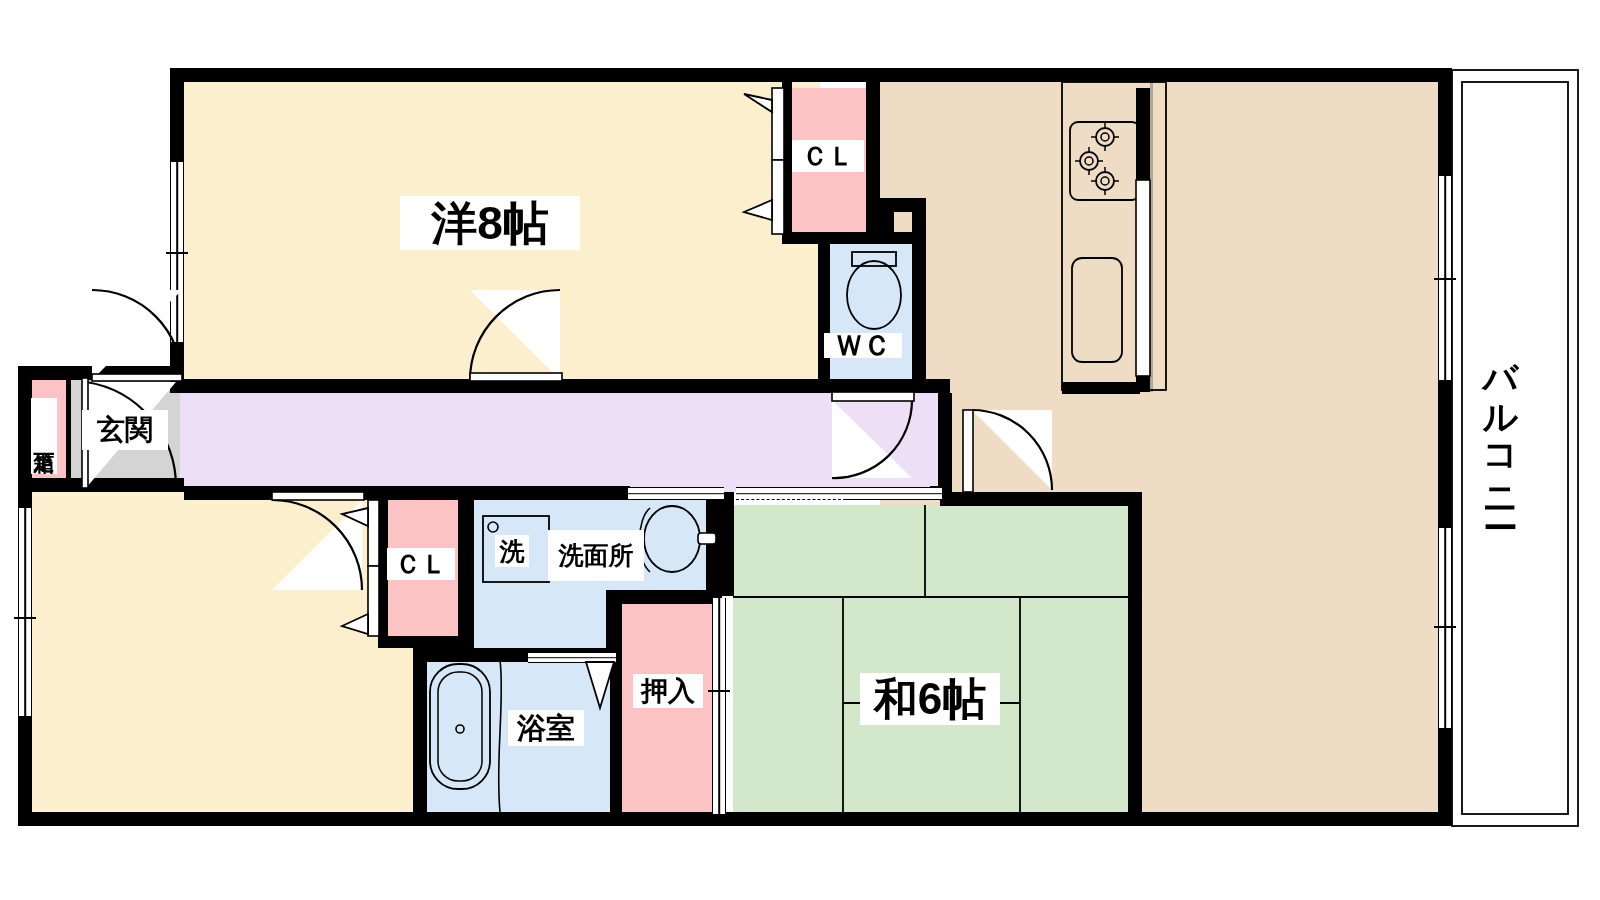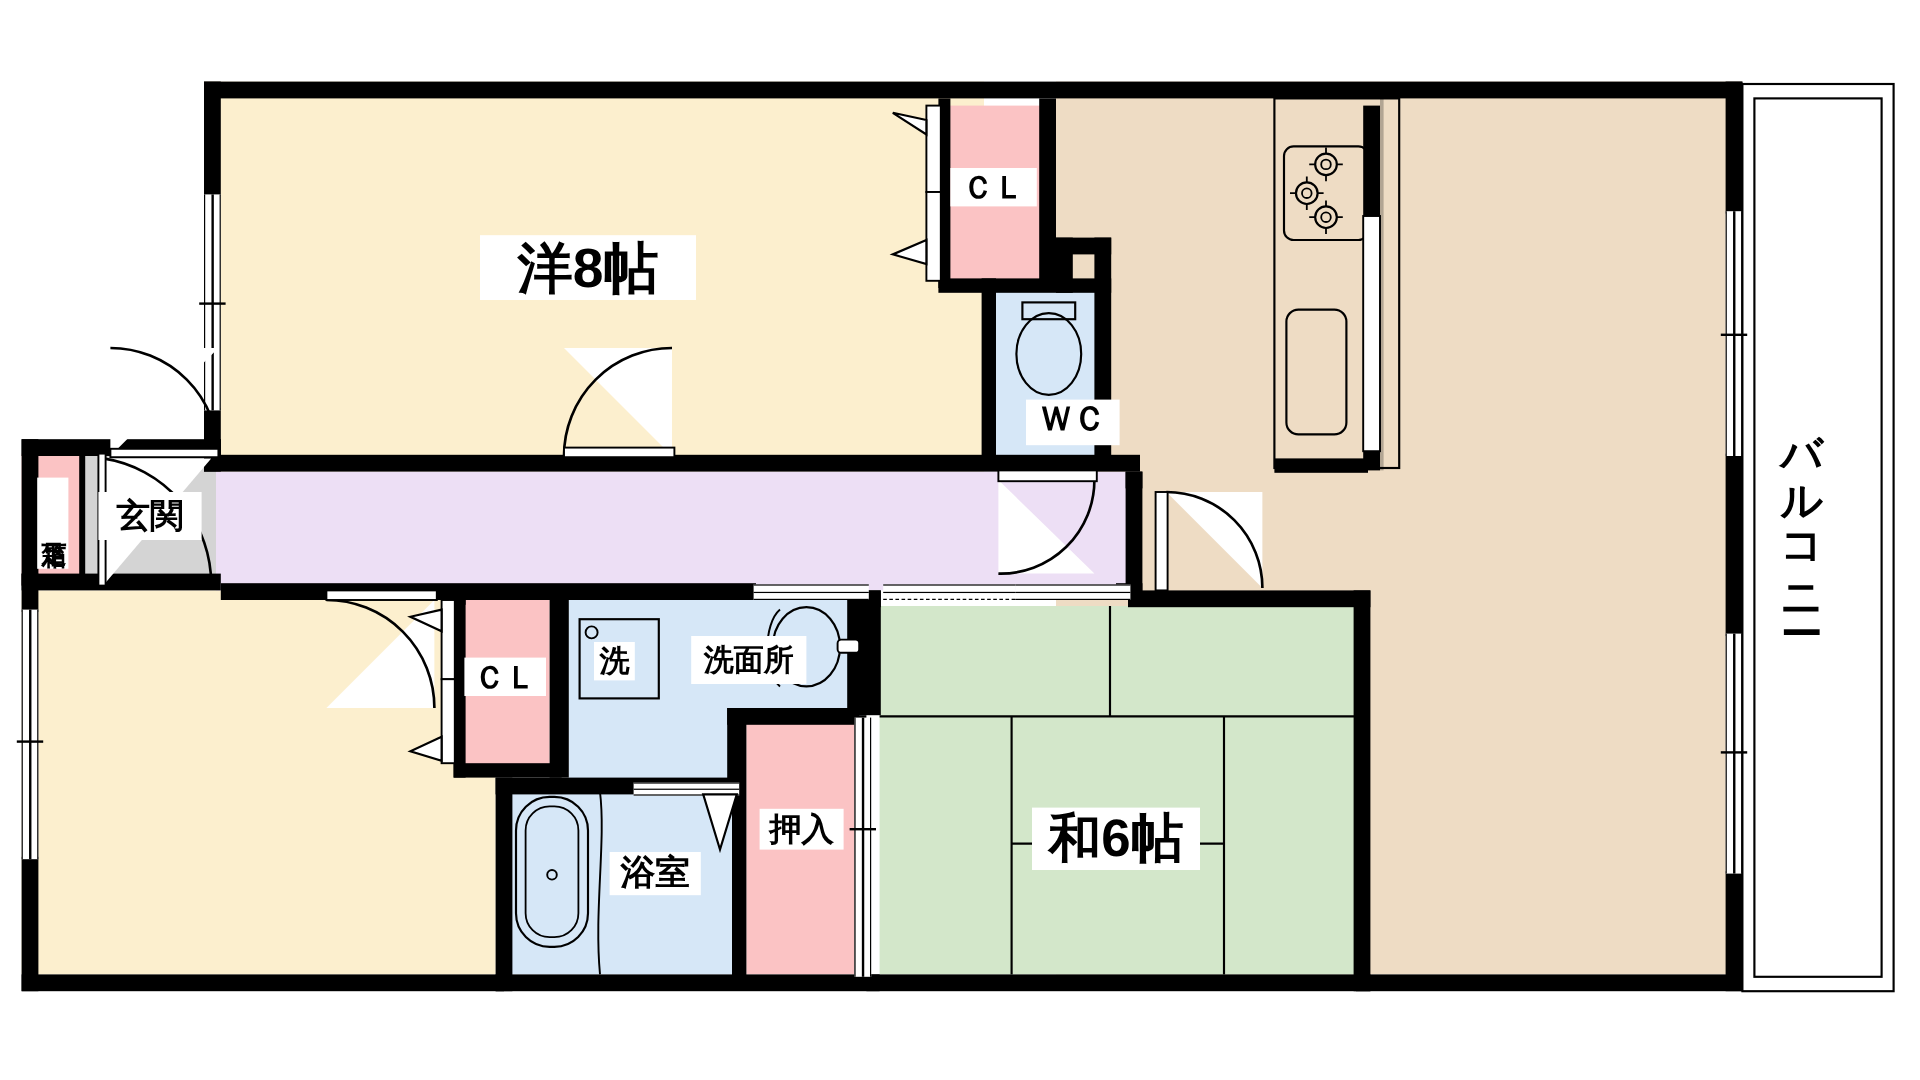--- a/index.html
+++ b/index.html
@@ -255,27 +255,27 @@
 
 
   <div class="lbl" style="left:860px;top:625px;width:140px;height:52px;font-size:44px;margin-top:48px;">和6帖</div>
 
   <div class="lbl lbl-v" style="left:1481px;top:320px;width:40px;height:210px;font-size:35px;letter-spacing:3px;">バルコニー</div>
 
   <div class="lbl" style="left:82px;top:410px;width:86px;height:40px;font-size:28px;">玄関</div>
 
   <div class="lbl lbl-v" style="left:31px;top:398px;width:26px;height:76px;font-size:21px;line-height:1.05;">下足箱</div>
 
-  <div class="lbl" style="left:855px;top:333px;width:78px;height:38px;font-size:28px;font-family:Liberation Mono, monospace;">ＷＣ</div>
+  <div class="lbl" style="left:824px;top:333px;width:78px;height:25px;font-size:28px;">ＷＣ</div>
 
   <div class="lbl" style="left:792px;top:140px;width:72px;height:32px;font-size:26px;">ＣＬ</div>
 
   <div class="lbl" style="left:387px;top:548px;width:68px;height:32px;font-size:26px;">ＣＬ</div>
 
-  <div class="lbl" style="left:576px;top:530px;width:96px;height:40px;font-size:25px;">洗面所</div>
+  <div class="lbl" style="left:548px;top:530px;width:96px;height:51px;font-size:25px;">洗面所</div>
 
   <div class="lbl" style="left:495px;top:535px;width:34px;height:32px;font-size:25px;">洗</div>
 
   <div class="lbl" style="left:508px;top:710px;width:76px;height:36px;font-size:29px;">浴室</div>
 
   <div class="lbl" style="left:633px;top:674px;width:70px;height:34px;font-size:27px;text-align:right;">押入</div>
 
 </div>
 
 </body></html>

